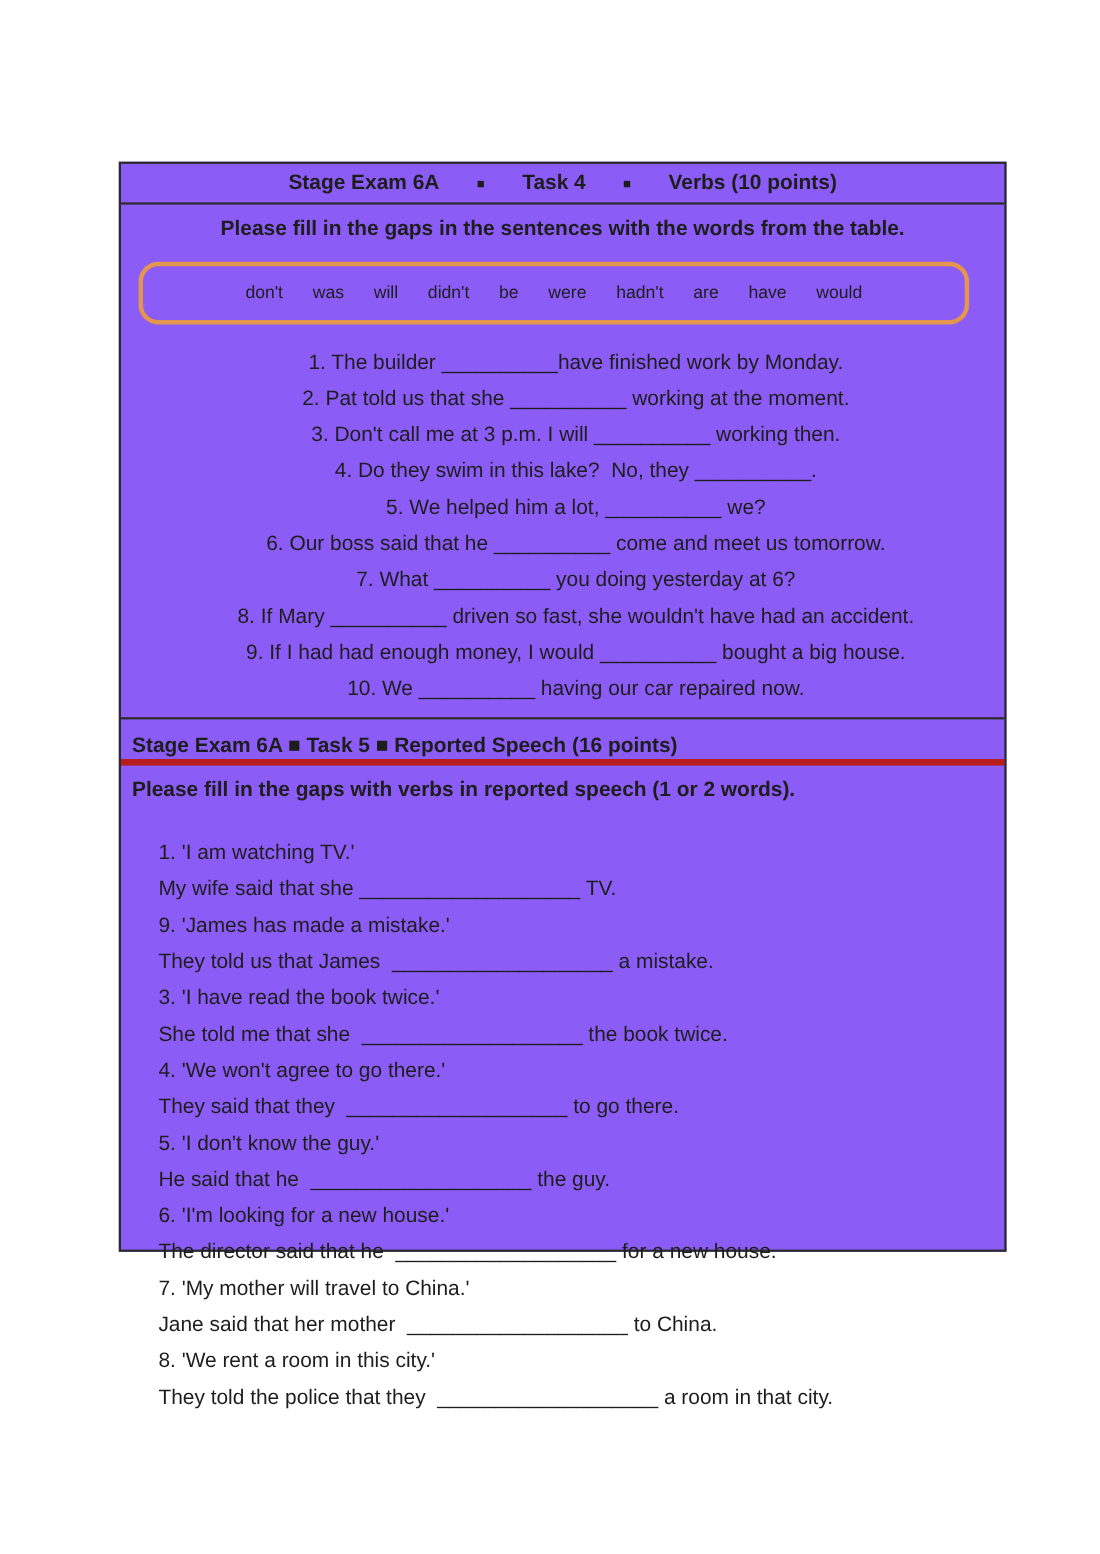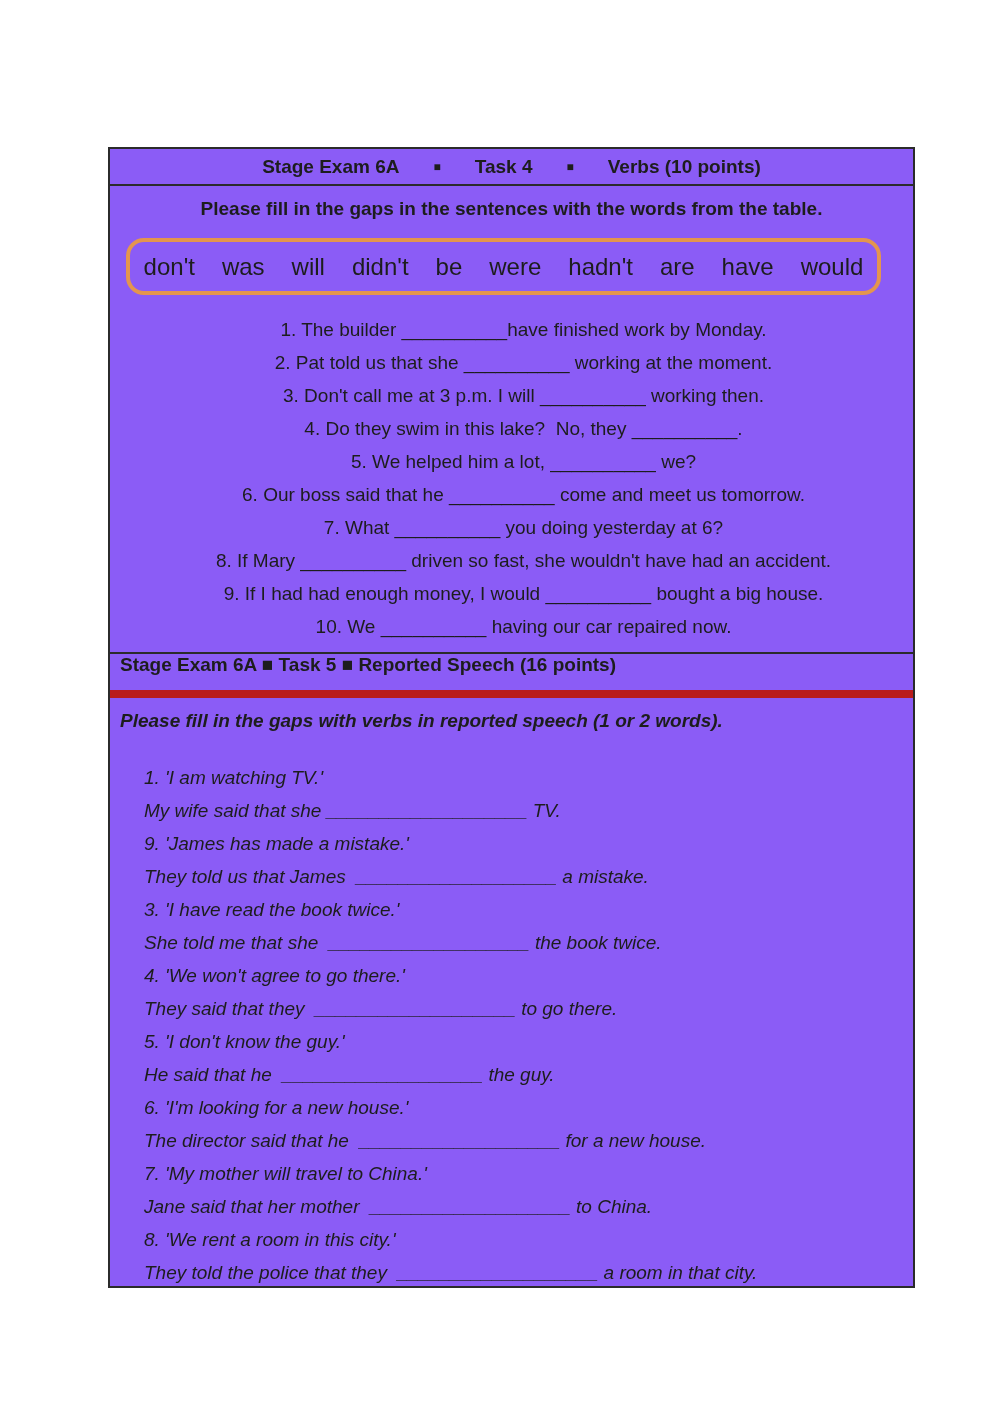--- a/index.html
+++ b/index.html
@@ -54,46 +54,45 @@
   }
   .wordbank {
     margin: 16px 22px 0 6px;
     height: 49px;
     border: 4px solid #e4954e;
     border-radius: 18px;
     display: flex;
     align-items: center;
     justify-content: center;
     gap: 27px;
-    font-size: 24px;
+    font-size: 16px;
   }
   .sentences {
     margin-top: 18px;
   }
   .line {
     font-size: 19px;
     line-height: 33px;
     white-space: pre-wrap;
     margin-left: 24px;
   }
   .row-header2 {
     height: 36px;
     box-sizing: content-box;
-    border-bottom: 8px solid #b91c1c;
+    border-bottom: 6px solid #b91c1c;
     display: flex;
-    align-items: flex-start;
+    align-items: flex-end;
     padding: 0 10px;
     font-weight: bold;
     font-size: 19px;
   }
   .row-body2 {
-    height: 588px;
+    height: 440px;
     box-sizing: border-box;
     padding: 10px 1px 0 10px;
-    font-style: italic;
   }
   .row-body2 .lines {
     margin-top: 27px;
   }
 </style>
 </head>
 <body>
 
 <div class="sheet">
 

